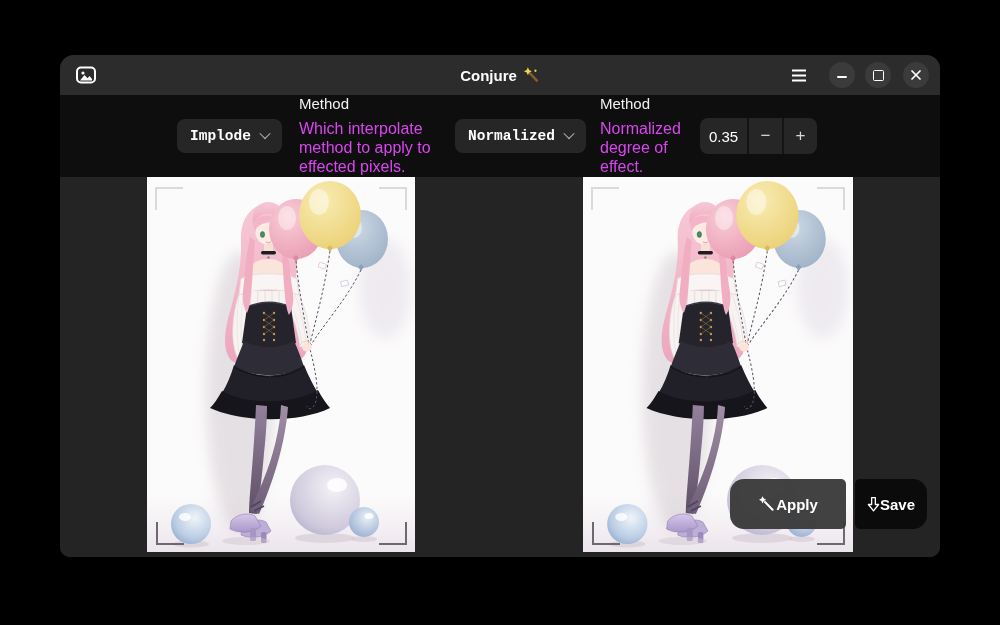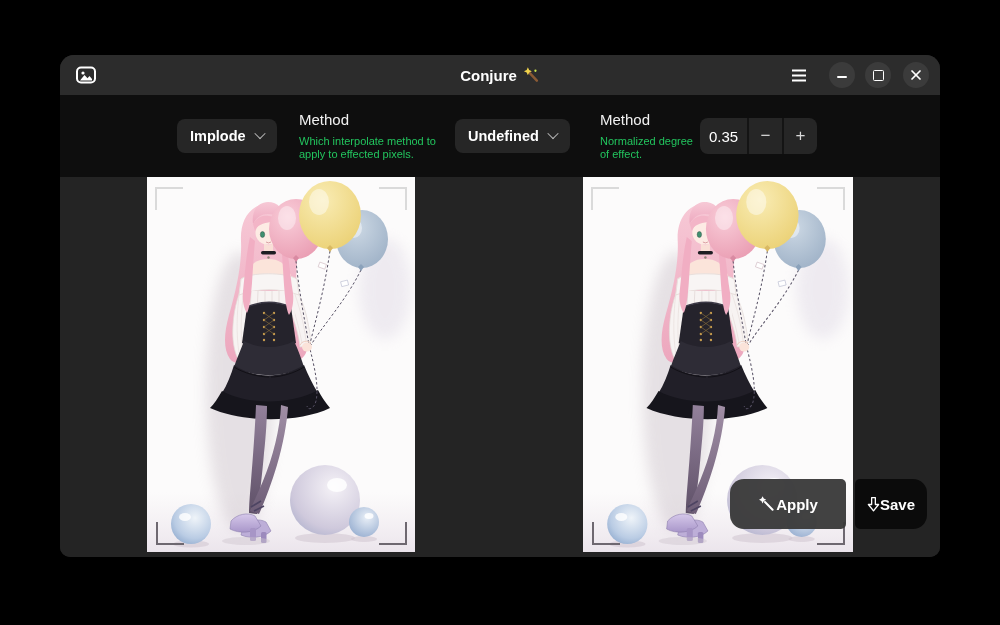--- a/index.html
+++ b/index.html
@@ -41,27 +41,27 @@
     display:flex;align-items:center;justify-content:center;cursor:pointer;padding:0;
   }
   .btn-min{right:85px}.btn-max{right:49px}.btn-close{right:11px}
   .min-glyph{display:block;width:10px;height:2px;background:#fff;border-radius:1px;margin-top:4px}
   .max-glyph{display:block;width:9px;height:9px;border:1.6px solid #fff;border-radius:1.5px}
   
   .toolbar{height:82px;background:#0e0e0e;position:relative;flex:0 0 auto}
   .tb-abs{position:absolute;top:50%;transform:translateY(-50%)}
   .dropdown{
     height:34px;border:none;border-radius:8px;background:#262626;color:#fff;
-    font-family:Liberation Sans, sans-serif;font-size:14.5px;font-weight:bold;
+    font-family:Liberation Mono, monospace;font-size:14.5px;font-weight:bold;
     display:flex;align-items:center;gap:10px;padding:0 13px;cursor:pointer;
   }
   .chev{display:block;width:7px;height:7px;border-right:1.7px solid #b9b9b9;border-bottom:1.7px solid #b9b9b9;
         transform:rotate(45deg) translate(-1px,-1px);margin-top:-3px}
   .field-label{color:#f1f1f1;font-size:15px;line-height:1.2;margin-bottom:6px}
-  .field-desc{color:#22c55e;font-size:11px;line-height:1.2}
+  .field-desc{color:#d946ef;font-size:16px;line-height:1.2}
   .method-block{left:239px;width:156px}
   .amount-block{left:540px;width:100px}
   #implode-btn{left:117px}
   #undefined-btn{left:395px}
   .spin-group{
     left:640px;height:36px;border-radius:8px;background:#262626;overflow:hidden;
     display:flex;align-items:stretch;
   }
   .spin-value{
     width:47px;display:flex;align-items:center;justify-content:center;
@@ -295,21 +295,21 @@
       <span>Implode</span>
       <span class="chev"></span>
     </button>
 
     <div class="tb-abs method-block">
       <div class="field-label">Method</div>
       <div class="field-desc">Which interpolate method to apply to effected pixels.</div>
     </div>
 
     <button class="dropdown tb-abs" id="undefined-btn">
-      <span>Undefined</span>
+      <span>Normalized</span>
       <span class="chev"></span>
     </button>
 
     <div class="tb-abs amount-block">
       <div class="field-label">Method</div>
       <div class="field-desc">Normalized degree of effect.</div>
     </div>
 
     <div class="spin-group tb-abs">
       <div class="spin-value">0.35</div>

